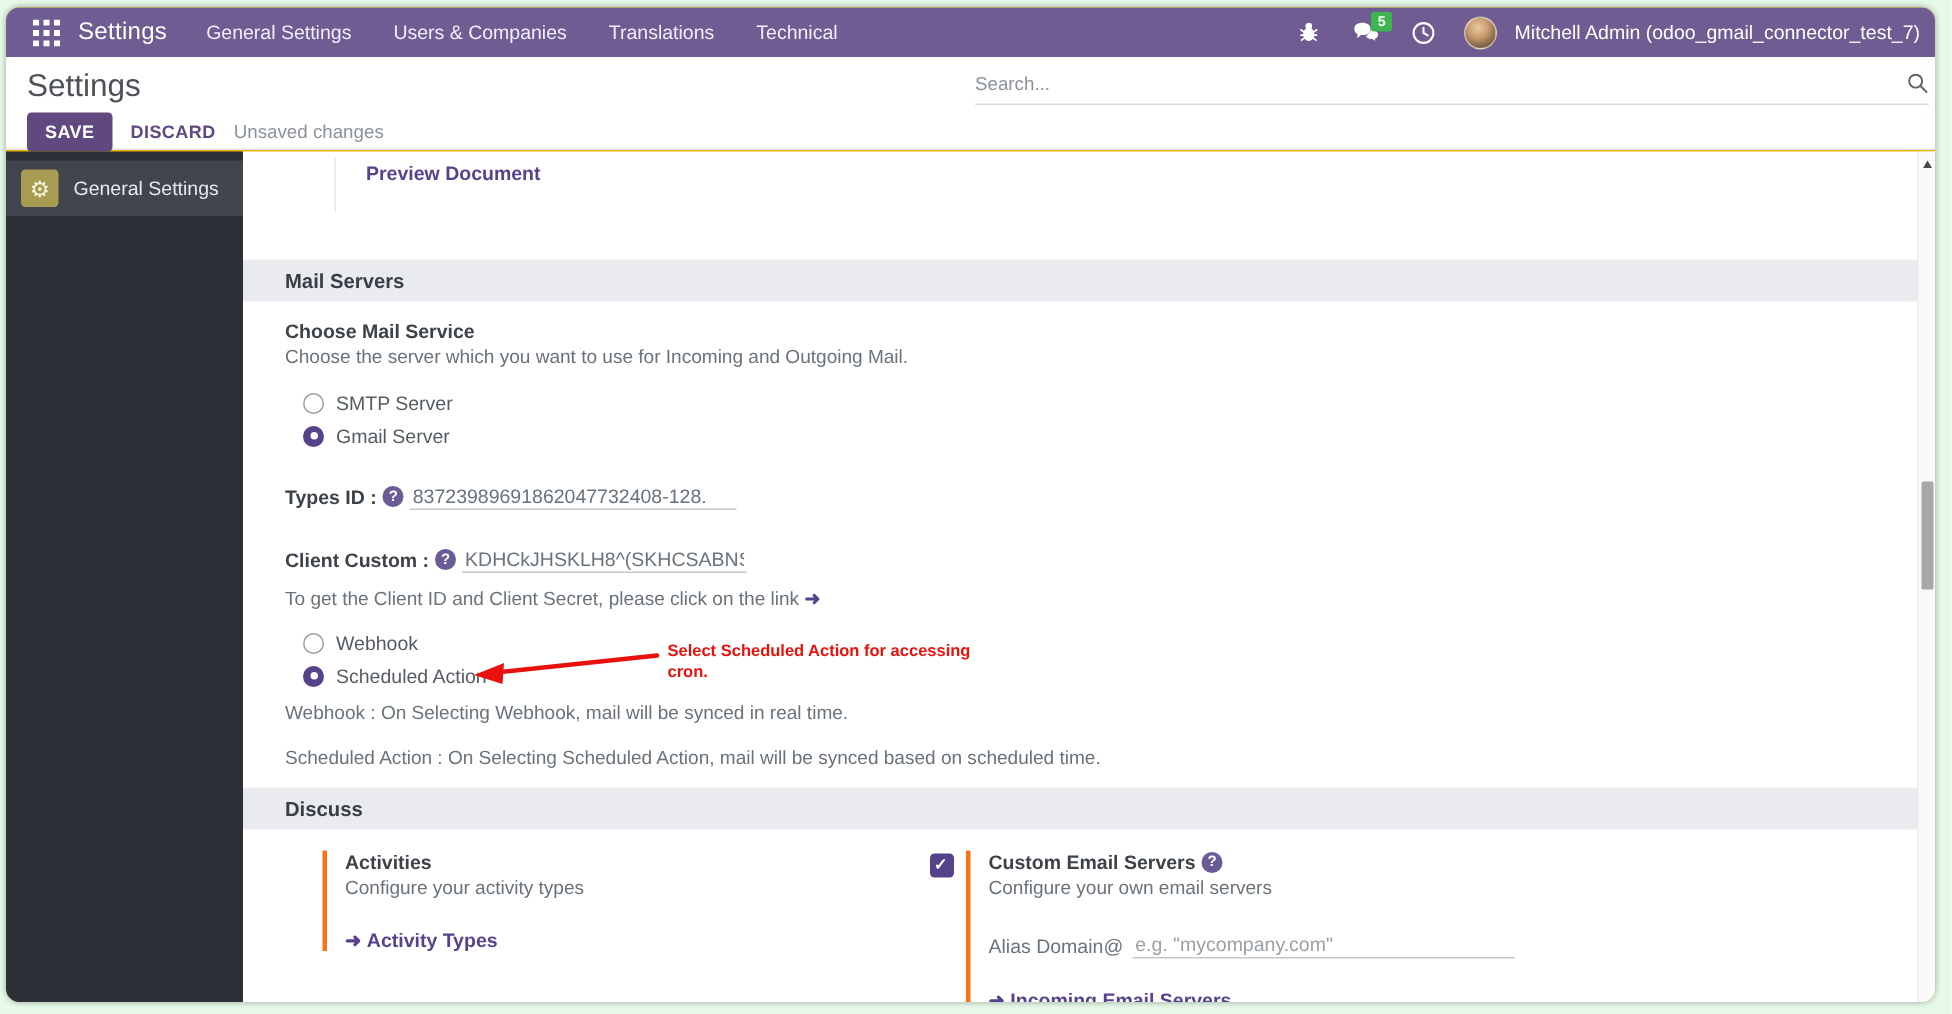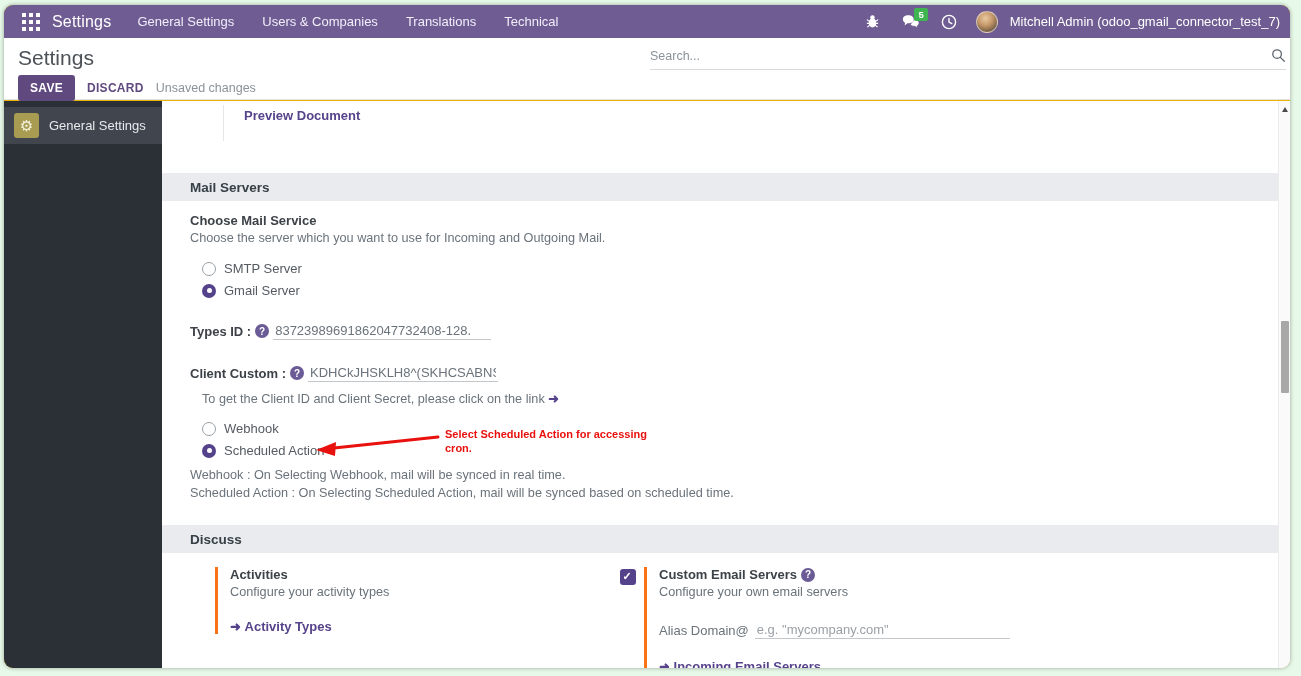--- a/index.html
+++ b/index.html
@@ -230,42 +230,42 @@
         <span class="help"></span>
         <input class="field-input" value="83723989691862047732408-128." style="">
       </div>
 
       <div class="abs" style="left:28px; top:263px; display:flex; align-items:center;">
         <span class="bold-label">Client Custom :</span>
         <span class="help"></span>
         <input class="field-input" style="width: 190px;" value="KDHCkJHSKLH8^(SKHCSABNSOIC">
       </div>
 
-      <div class="abs muted" style="left:40px; top:290px;">
+      <div class="abs muted" style="left:28px; top:290px;">
         <span>To get the Client ID and Client Secret, please click on the link</span>
         <span class="arr"></span>
       </div>
 
       <div class="abs radio-row" style="left:40px; top:320px;">
         <span class="radio"></span>
         <span class="radio-label">Webhook</span>
       </div>
       <div class="abs radio-row" style="left:40px; top:342px;">
         <span class="radio checked"></span>
         <span class="radio-label">Scheduled Action</span>
       </div>
 
       <svg class="abs" style="left:150px; top:332px;" width="128" height="24" viewBox="0 0 128 24">
         <path d="M126 4 L22 15" stroke="#e8110d" stroke-width="3" stroke-linecap="round" fill="none"></path>
         <polygon points="4,17 24,9 23,23" fill="#e8110d"></polygon>
       </svg>
       <div class="annotation" style="left:283px; top:327px;">Select Scheduled Action for accessing cron.</div>
 
       <div class="abs muted" style="left:28px; top:367px;">Webhook : On Selecting Webhook, mail will be synced in real time.</div>
-      <div class="abs muted" style="left:28px; top:385px;">Scheduled Action : On Selecting Scheduled Action, mail will be synced based on scheduled time.</div>
+      <div class="abs muted" style="left:28px; top:397px;">Scheduled Action : On Selecting Scheduled Action, mail will be synced based on scheduled time.</div>
 
       <div class="sectionbar" style="top:424px;">
         <span>Discuss</span>
       </div>
 
       <div class="setting-box box-right" style="left:53px; top:466px; width:380px;">
         <div class="bold-label">Activities</div>
         <div class="muted" style="margin-top:3px;">Configure your activity types</div>
         <div style="margin-top:20px;">
           <span class="arr"></span>

